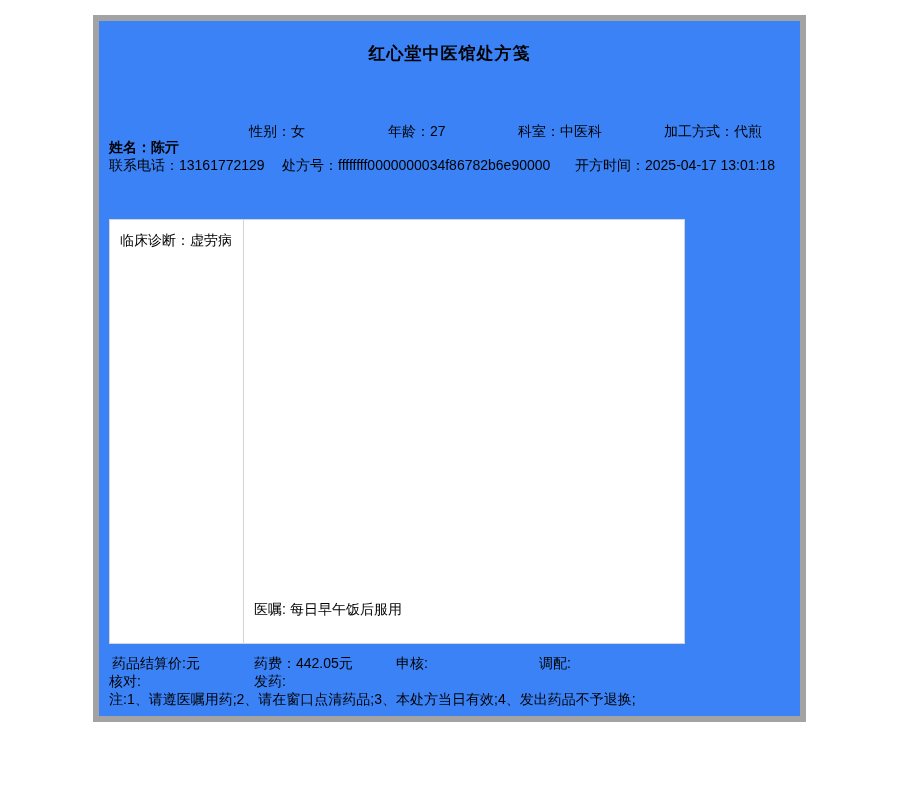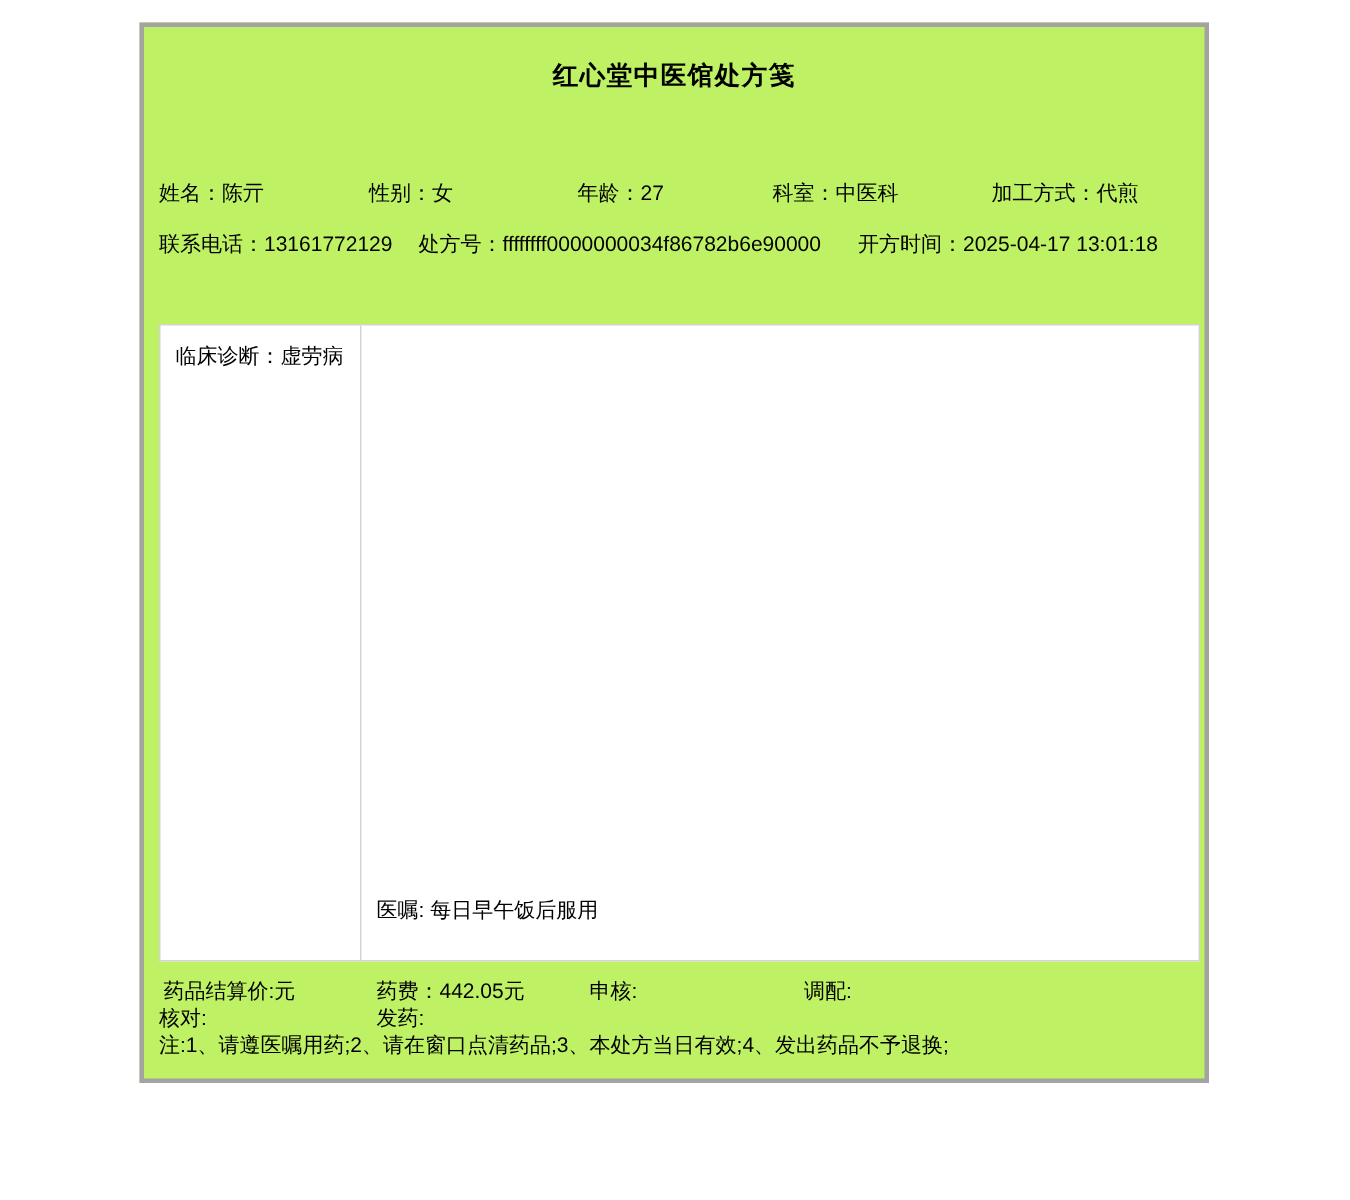--- a/index.html
+++ b/index.html
@@ -7,42 +7,42 @@
   body {
     font-family: "Liberation Sans", "DejaVu Sans", sans-serif;
     font-size: 14px;
     color: #000;
     position: relative;
   }
   .sheet {
     position: absolute;
     left: 93px; top: 15px;
     width: 713px; height: 707px;
-    border: 3px solid #a3a3a3;
-    background: #bef264;
+    border: 6px solid #a3a3a3;
+    background: #3b82f6;
   }
   .title {
     position: absolute;
     left: 0; top: 21px;
     width: 100%;
     text-align: center;
     font-size: 17px;
     font-weight: bold;
     letter-spacing: 1px;
   }
   .abs { position: absolute; white-space: nowrap; line-height: 16px; }
   .pair .lbl { white-space: pre; }
   .pair .val { white-space: pre; }
   .gap4 { margin-right: 4px; }
 
   
   .rx-box {
     position: absolute;
     left: 10px; top: 198px;
-    width: 694px; height: 425px;
+    width: 576px; height: 425px;
     border: 1px solid #d4d4d4;
     display: flex;
     background: #fff;
   }
   .diag-cell {
     width: 134px;
     border-right: 1px solid #d4d4d4;
     padding: 12px 8px 0 10px;
     line-height: 16px;
   }
@@ -66,21 +66,21 @@
   .footer-rowB { top: 652px; }
   .footer-note { top: 670px; left: 10px; }
 </style>
 </head>
 <body>
 
 <div class="sheet">
 
   <div class="title">红心堂中医馆处方笺</div>
 
-  <div class="abs pair" style="left:10px;  top:102px;">
+  <div class="abs pair" style="left:10px;  top:118px;font-weight:bold;">
     <span class="lbl">姓名：</span><span class="val">陈亓</span>
   </div>
   <div class="abs pair" style="left:150px; top:102px;">
     <span class="lbl">性别：</span><span class="val">女</span>
   </div>
   <div class="abs pair" style="left:289px; top:102px;">
     <span class="lbl">年龄：</span><span class="val">27</span>
   </div>
   <div class="abs pair" style="left:419px; top:102px;">
     <span class="lbl">科室：</span><span class="val">中医科</span>

